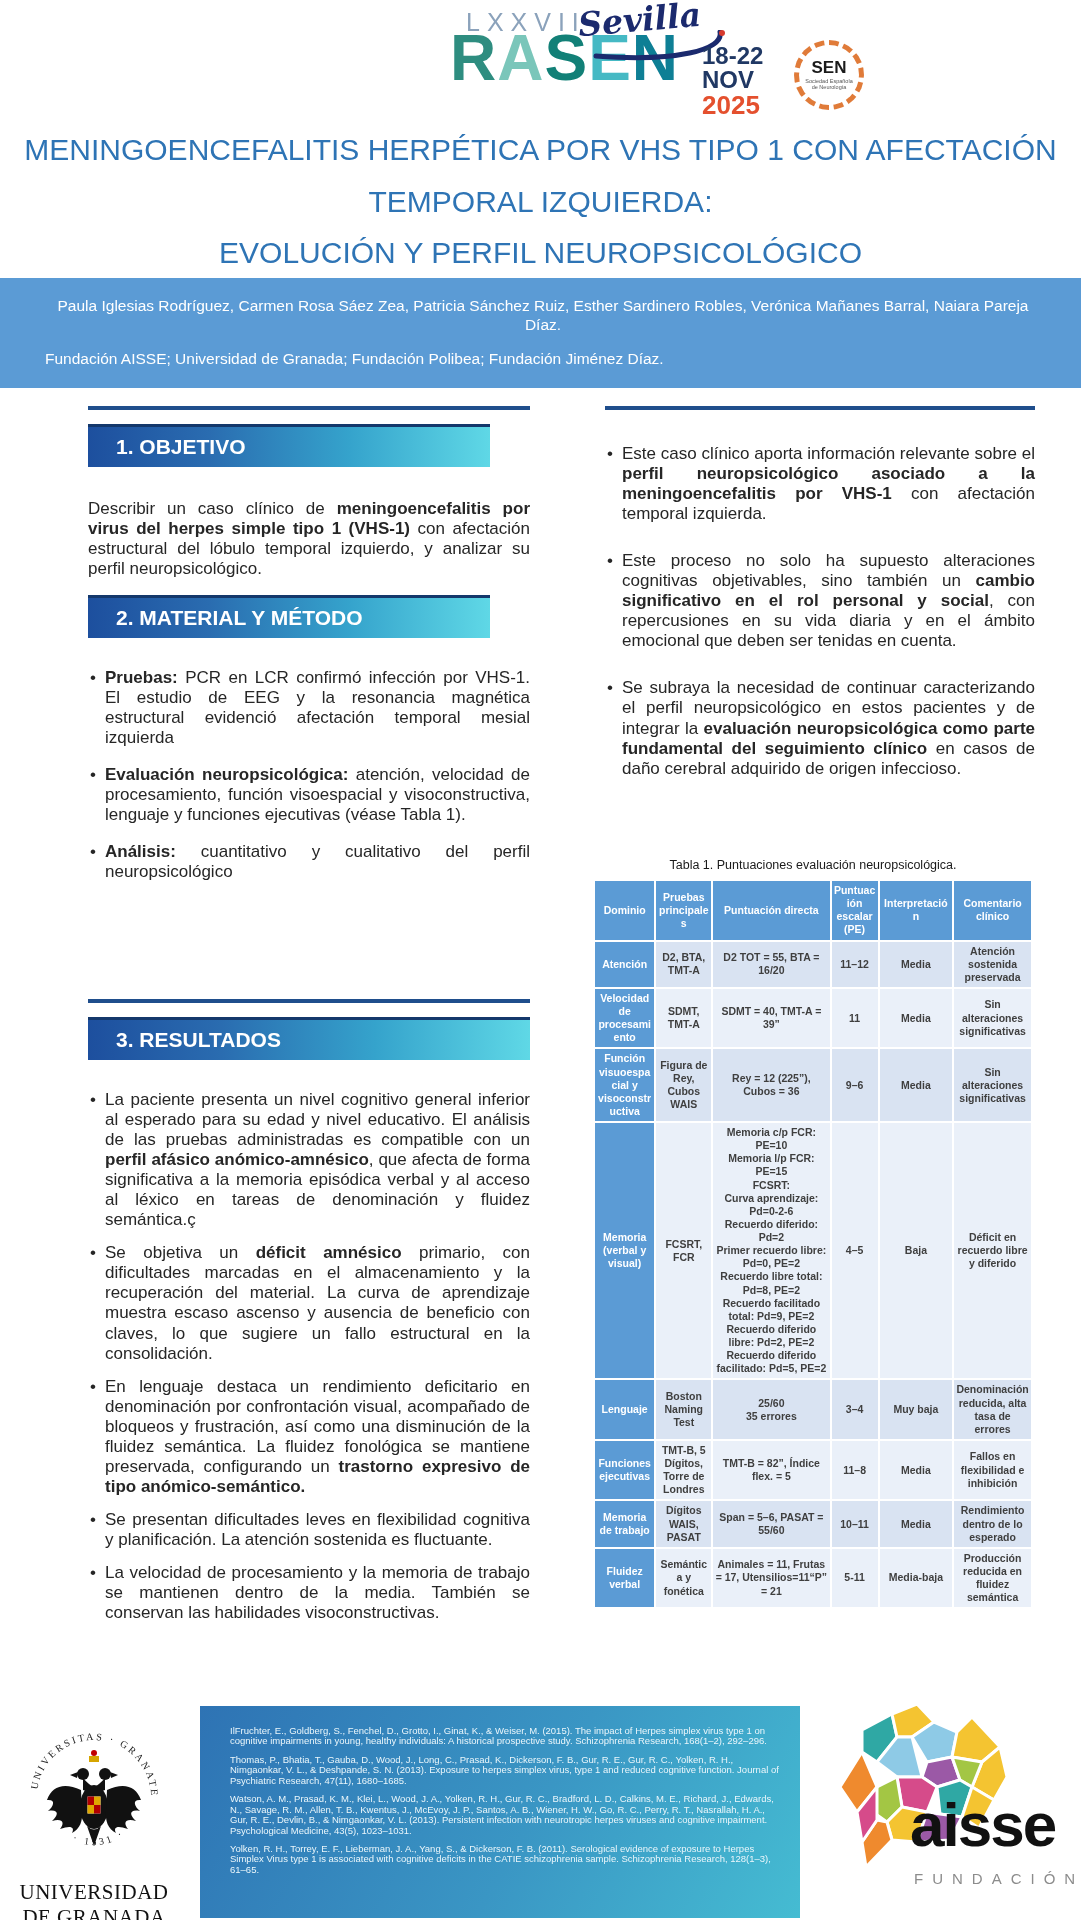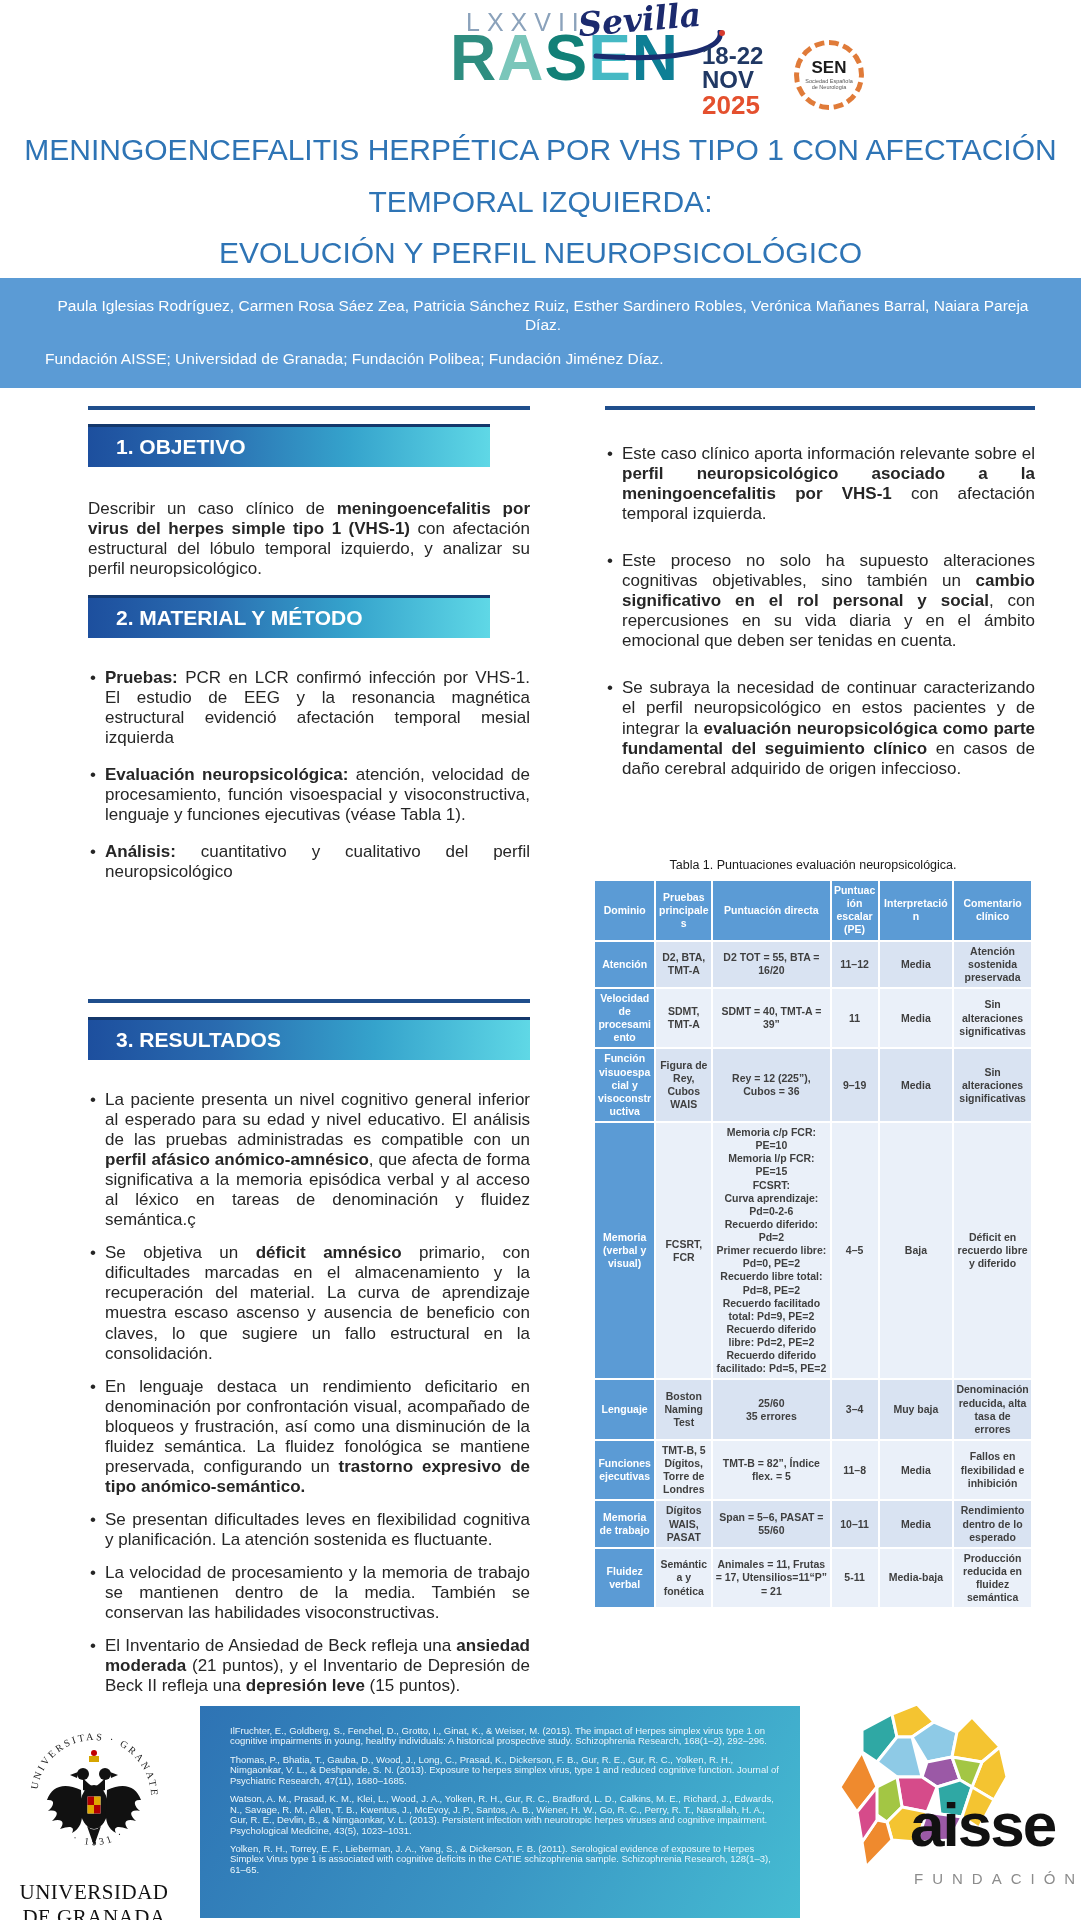--- a/index.html
+++ b/index.html
@@ -123,21 +123,20 @@
     <div class="accent-line"></div>
     <div class="sec-bar">
       <span>3. RESULTADOS</span>
     </div>
     <ul class="bullets">
         <li><span>La paciente presenta un nivel cognitivo general inferior al esperado para su edad y nivel educativo. El análisis de las pruebas administradas es compatible con un </span><span class="b">perfil afásico anómico-amnésico</span><span>, que afecta de forma significativa a la memoria episódica verbal y al acceso al léxico en tareas de denominación y fluidez semántica.ç</span></li>
         <li><span>Se objetiva un </span><span class="b">déficit amnésico</span><span> primario, con dificultades marcadas en el almacenamiento y la recuperación del material. La curva de aprendizaje muestra escaso ascenso y ausencia de beneficio con claves, lo que sugiere un fallo estructural en la consolidación.</span></li>
         <li><span>En lenguaje destaca un rendimiento deficitario en denominación por confrontación visual, acompañado de bloqueos y frustración, así como una disminución de la fluidez semántica. La fluidez fonológica se mantiene preservada, configurando un </span><span class="b">trastorno expresivo de tipo anómico-semántico.</span></li>
         <li><span>Se presentan dificultades leves en flexibilidad cognitiva y planificación. La atención sostenida es fluctuante.</span></li>
         <li><span>La velocidad de procesamiento y la memoria de trabajo se mantienen dentro de la media. También se conservan las habilidades visoconstructivas.</span></li>
-        <li><span>El Inventario de Ansiedad de Beck refleja una </span><span class="b">ansiedad moderada</span><span> (21 puntos), y el Inventario de Depresión de Beck II refleja una </span><span class="b">depresión leve</span><span> (15 puntos).</span></li>
       </ul>
   </div>
 
   <div class="sec" id="sec-conclusiones">
     <div class="accent-line"></div>
     <ul class="bullets">
         <li><span>Este caso clínico aporta información relevante sobre el </span><span class="b">perfil neuropsicológico asociado a la meningoencefalitis por VHS-1</span><span> con afectación temporal izquierda.</span></li>
         <li><span>Este proceso no solo ha supuesto alteraciones cognitivas objetivables, sino también un </span><span class="b">cambio significativo en el rol personal y social</span><span>, con repercusiones en su vida diaria y en el ámbito emocional que deben ser tenidas en cuenta.</span></li>
         <li><span>Se subraya la necesidad de continuar caracterizando el perfil neuropsicológico en estos pacientes y de integrar la </span><span class="b">evaluación neuropsicológica como parte fundamental del seguimiento clínico</span><span> en casos de daño cerebral adquirido de origen infeccioso.</span></li>
       </ul>
@@ -178,21 +177,21 @@
             <td>SDMT, TMT-A</td>
             <td>SDMT = 40, TMT-A = 39”</td>
             <td>11</td>
             <td>Media</td>
             <td>Sin alteraciones significativas</td>
           </tr>
           <tr>
             <th class="domain">Función visuoespacial y visoconstructiva</th>
             <td>Figura de Rey, Cubos WAIS</td>
             <td>Rey = 12 (225”), Cubos = 36</td>
-            <td>9–19</td>
+            <td>9–6</td>
             <td>Media</td>
             <td>Sin alteraciones significativas</td>
           </tr>
           <tr>
             <th class="domain">Memoria (verbal y visual)</th>
             <td>FCSRT, FCR</td>
             <td>Memoria c/p FCR: PE=10
 Memoria l/p FCR: PE=15
 FCSRT:
 Curva aprendizaje: Pd=0-2-6

